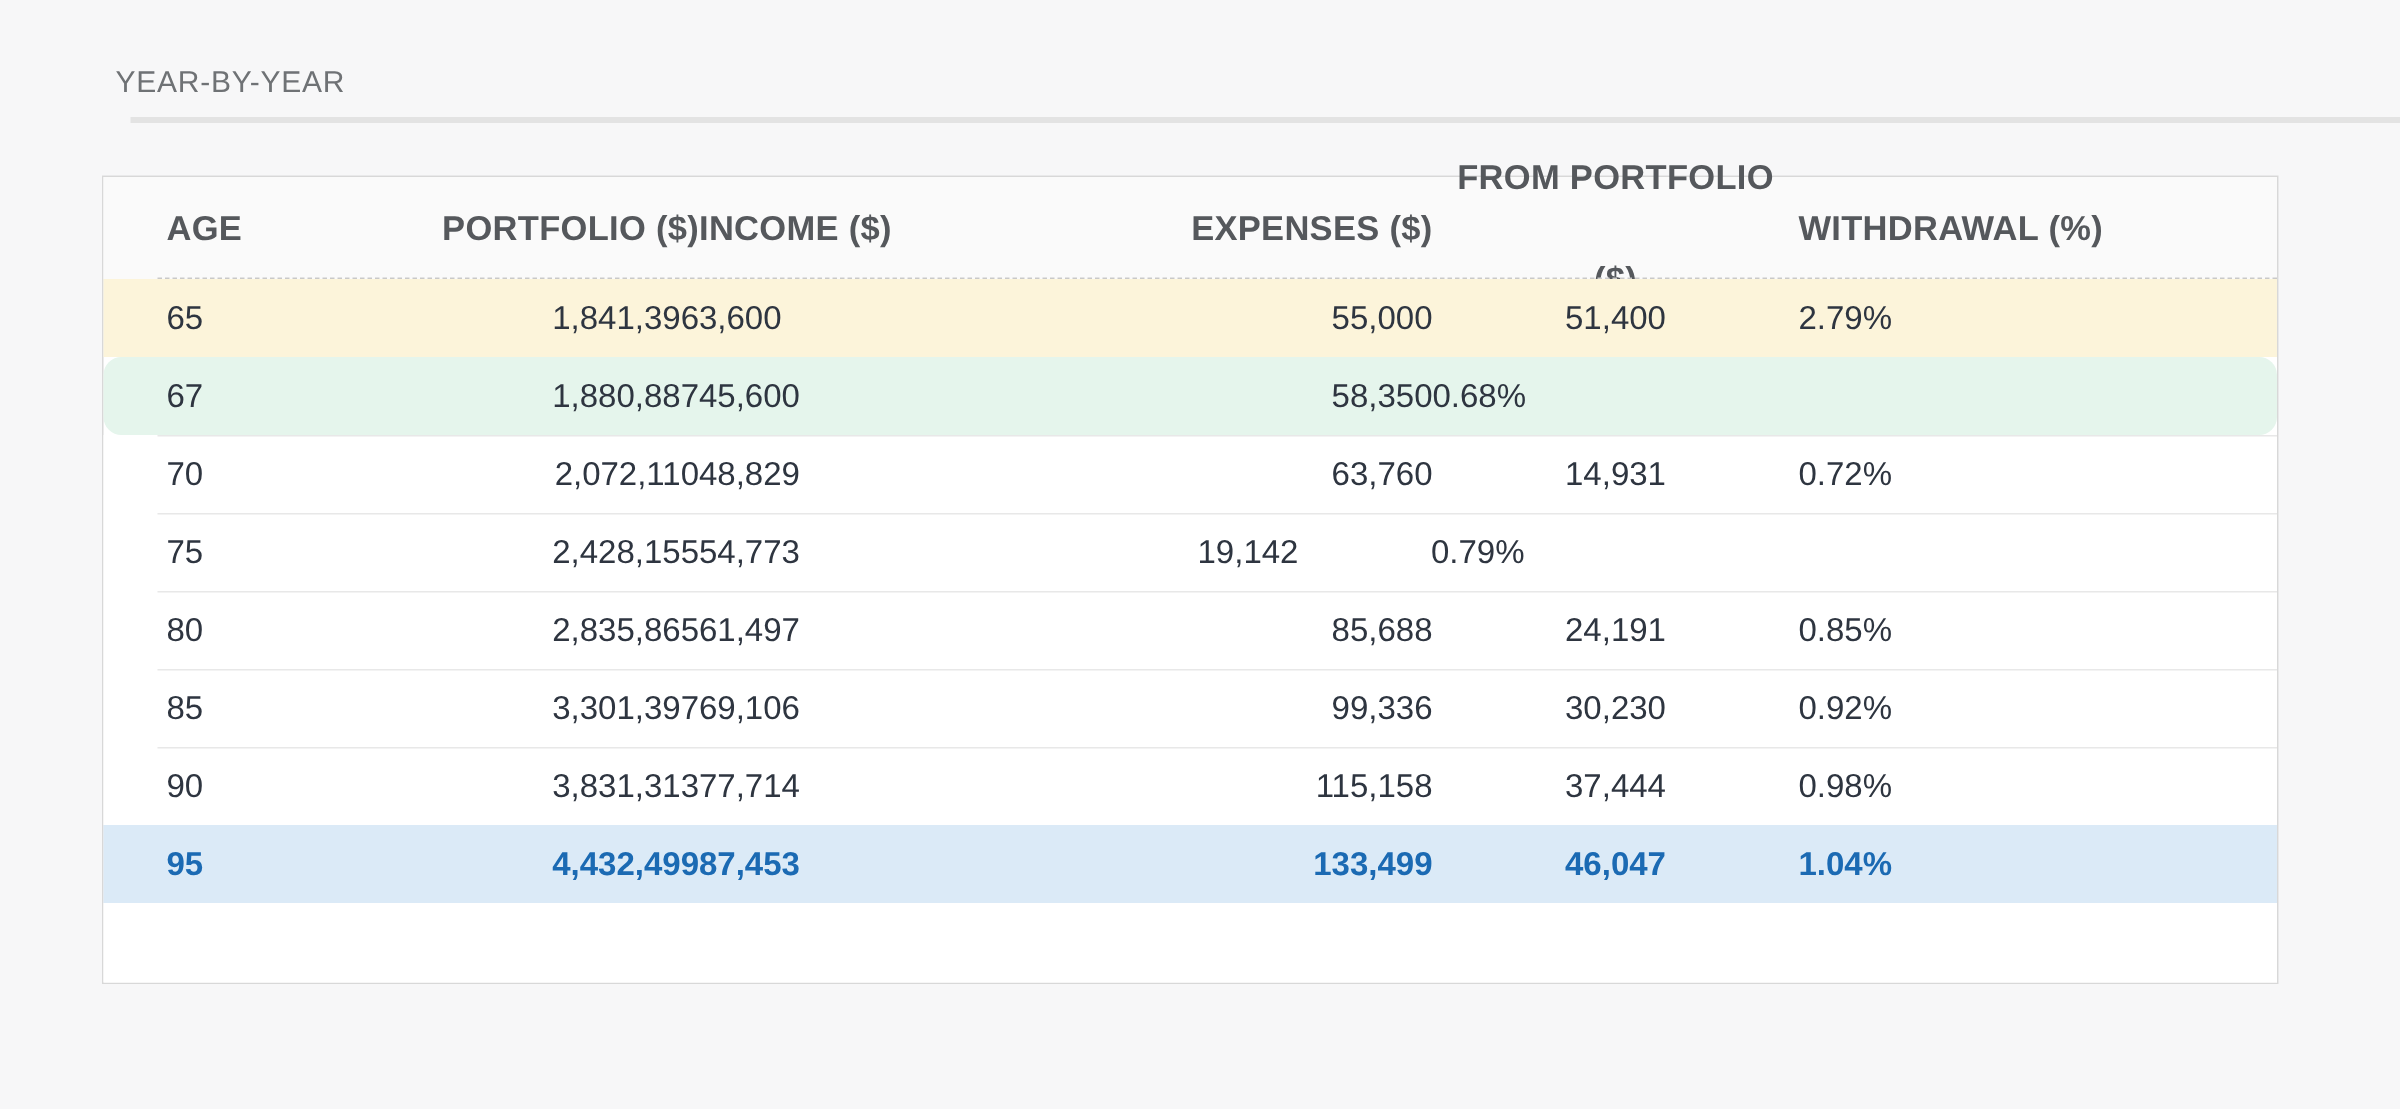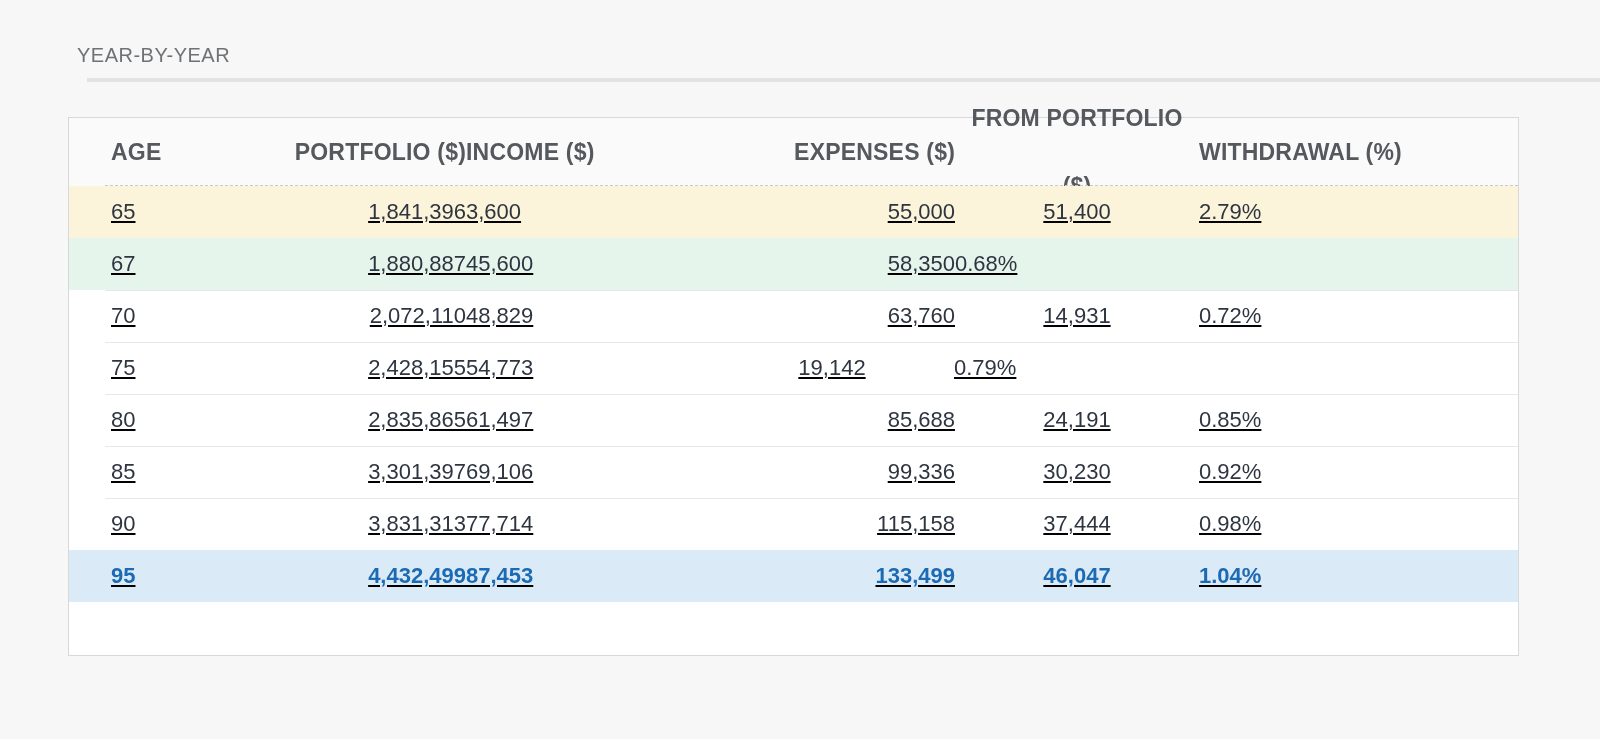--- a/index.html
+++ b/index.html
@@ -63,42 +63,41 @@
     font-size: 23px;
     color: #55585c;
     letter-spacing: 0.2px;
     line-height: 68px;
   }
 
   .row {
     position: relative;
     display: flex;
     height: 52px;
-    text-decoration: underline;
   }
   .row .cell {
     font-size: 22px;
     color: #2e3540;
     line-height: 52px;
     white-space: nowrap;
     overflow: hidden;
   }
 
   .row.hl-none { background: #ffffff; }
   .row.hl-none::before {
     content: "";
     position: absolute;
     top: 0;
     left: 36px;
     right: 0;
     height: 1px;
     background: #e8e8e8;
   }
   .row.hl-yellow { background: #fcf4da; }
-  .row.hl-green  { background: #e5f5ec; }
+  .row.hl-green  { background: #e5f5ec; border-radius: 12px; }
   .row.hl-blue   { background: #dbeaf7; }
   .row.hl-blue .cell {
     color: #1b6ab3;
     font-weight: 700;
   }
 
   
   .c0 { width: 152px; padding-left: 42px; box-sizing: border-box; text-align: left; }
   .c1 { width: 245px; text-align: right; }
   .c2 { width: 244px; text-align: left; }

